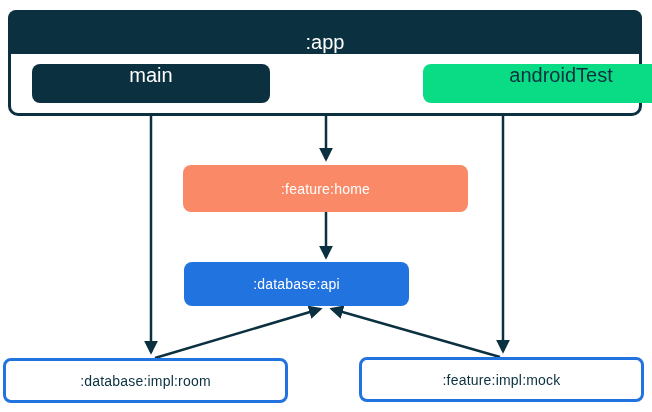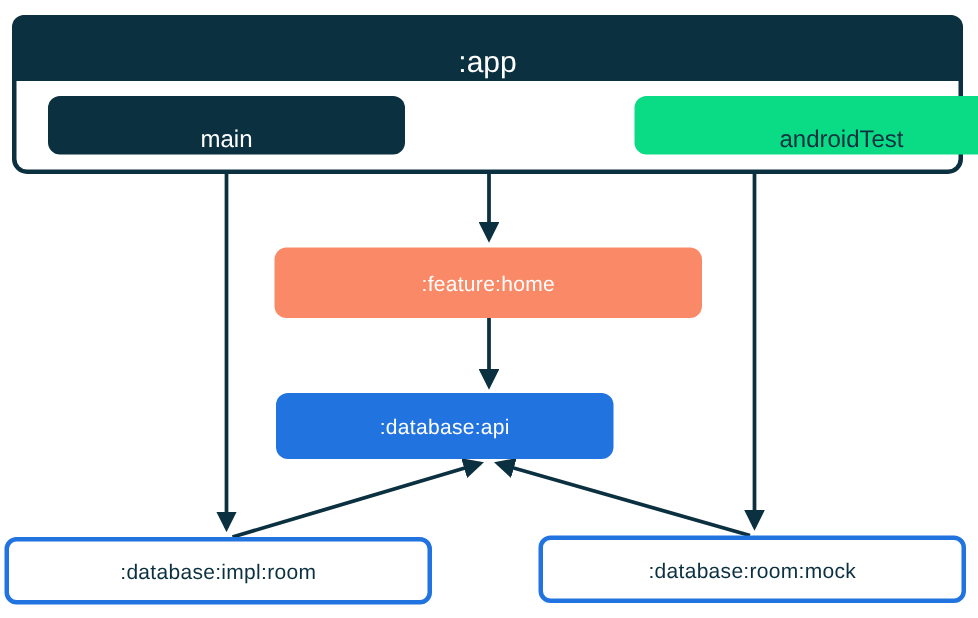--- a/index.html
+++ b/index.html
@@ -44,23 +44,23 @@
     display: flex;
     align-items: flex-end;
     justify-content: center;
     font-size: 20px;
   }
   .pill {
     position: absolute;
     height: 39px;
     border-radius: 8px;
     display: flex;
-    align-items: flex-end;
+    align-items: flex-start;
     justify-content: center;
-    font-size: 16px;
+    font-size: 20px;
   }
   .pill-main {
     left: 21px; top: 51px;
     width: 238px;
     background: var(--navy);
     color: #ffffff;
   }
   .pill-androidtest {
     left: 372px; top: 51px;
     width: 276px;
@@ -136,16 +136,16 @@
 
   <div class="node database-api">
     <span>:database:api</span>
   </div>
 
   <div class="node impl-box impl-room">
     <span>:database:impl:room</span>
   </div>
 
   <div class="node impl-box impl-mock">
-    <span>:database:room:mock</span>
+    <span>:feature:impl:mock</span>
   </div>
 
 </div>
 
 </body></html>

